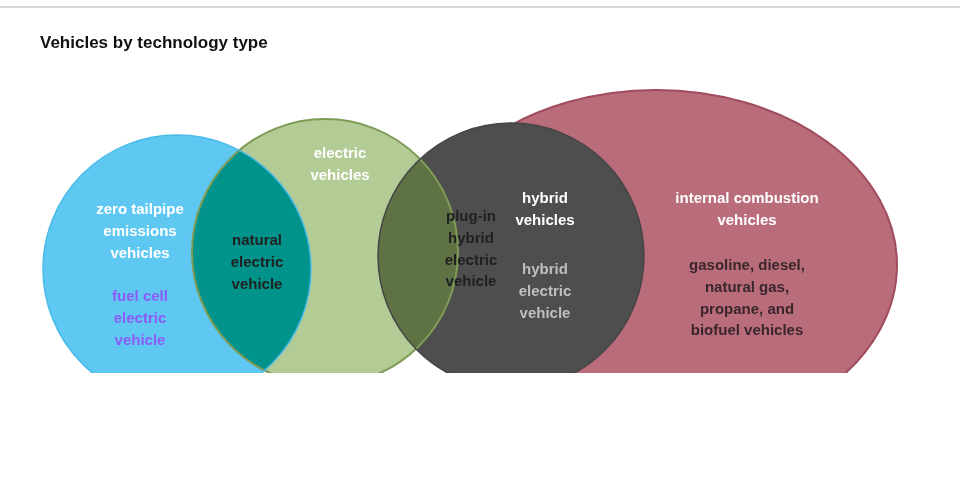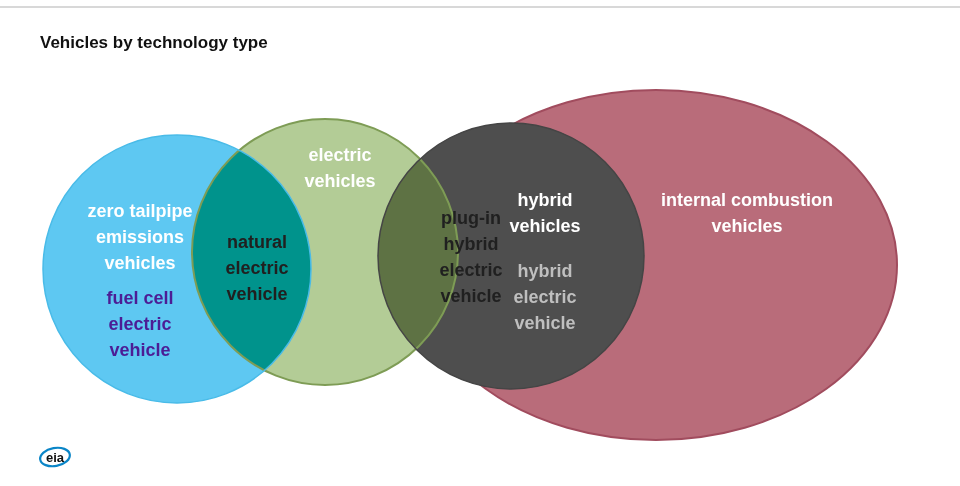--- a/index.html
+++ b/index.html
@@ -1,19 +1,19 @@
 <!DOCTYPE html>
 <html><head>
 <meta charset="utf-8">
 <style>
   html, body { margin: 0; padding: 0; background: #ffffff; }
   .canvas {
     position: relative;
     width: 960px;
-    height: 486px;
+    height: 373px;
     background: #ffffff;
     overflow: hidden;
     font-family: "Liberation Sans", sans-serif;
   }
   .top-rule {
     position: absolute;
     left: 0; top: 6px;
     width: 100%; height: 2px;
     background: #d8d8d8;
   }
@@ -23,26 +23,26 @@
     font-size: 17px;
     font-weight: bold;
     color: #111111;
   }
   .venn-svg { position: absolute; left: 0; top: 0; }
   .label {
     position: absolute;
     transform: translateX(-50%);
     text-align: center;
     font-weight: bold;
-    font-size: 18px;
+    font-size: 15px;
     line-height: 1.45;
     white-space: pre-line;
   }
   .c-white    { color: #ffffff; }
-  .c-dark     { color: #4c1d95; }
+  .c-dark     { color: #8b5cf6; }
   .c-black    { color: #202020; }
   .c-ltgray   { color: #bfbfbf; }
   .c-maroon   { color: #3a262d; }
   .footer-logo { position: absolute; left: 36px; top: 444px; }
   .source-text {
     position: absolute;
     left: 84px; top: 451px;
     font-size: 15px;
     color: #222222;
   }
@@ -108,20 +108,24 @@
   <div class="label c-white" style="left:545px; top:187px;">hybrid
 vehicles</div>
 
   <div class="label c-ltgray" style="left:545px; top:258px;">hybrid
 electric
 vehicle</div>
 
   <div class="label c-white" style="left:747px; top:187px;">internal combustion
 vehicles</div>
 
+  <div class="label c-maroon" style="left:747px; top:254px;">gasoline, diesel,
+natural gas,
+propane, and
+biofuel vehicles</div>
 
   <svg class="footer-logo" width="40" height="26" viewBox="0 0 40 26">
     <ellipse cx="19" cy="13" rx="15" ry="9" fill="none" stroke="#0A85C7" stroke-width="2.2" transform="rotate(-10 19 13)"></ellipse>
     <text x="19" y="18" text-anchor="middle" font-family="Liberation Sans, sans-serif" font-size="13" font-weight="bold" fill="#111111">eia</text>
   </svg>
 
 
 </div>
 
 </body></html>

